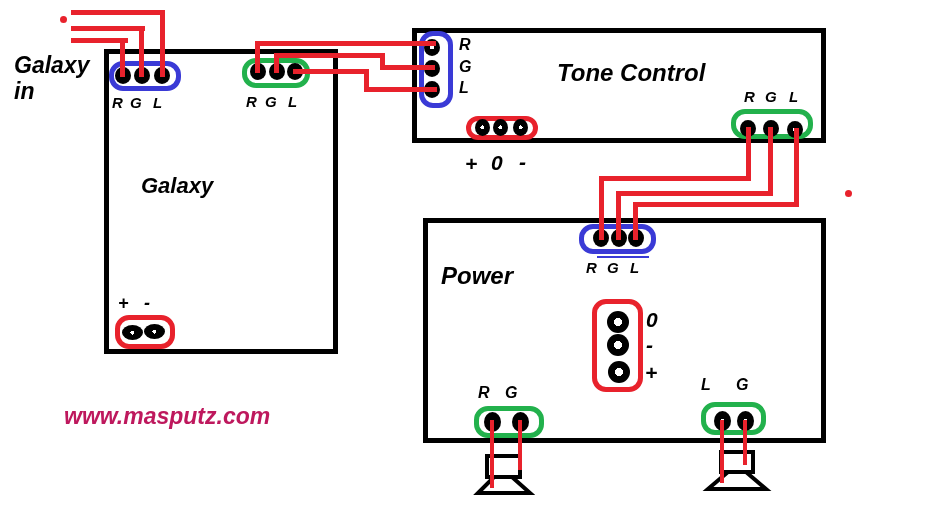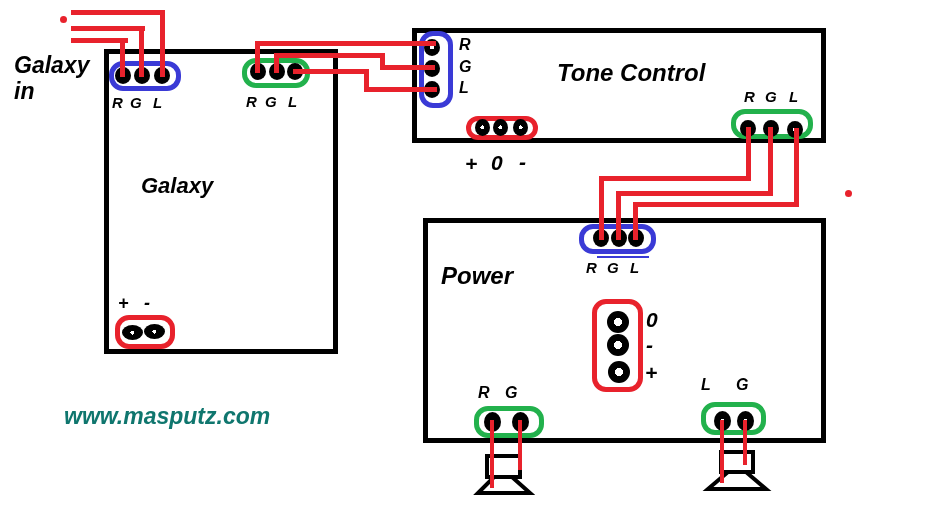--- a/index.html
+++ b/index.html
@@ -10,21 +10,21 @@
   .conn.blue{border:5px solid #3a3ad6;}
   .conn.green{border:5px solid #22b14c;}
   .conn.red{border:5px solid #e8222c;}
   .pin{position:absolute;border-radius:50%;background:radial-gradient(circle at center,#fff 0 2px,#000 2px);}
   .pin.big{background:radial-gradient(circle at center,#fff 0 4px,#000 4px);}
   .w{position:absolute;background:#e8222c;}
   .dot{position:absolute;width:7px;height:7px;border-radius:50%;background:#e8222c;}
   .lbl{position:absolute;font-style:italic;font-weight:bold;color:#000;font-size:15px;white-space:nowrap;}
   .title{position:absolute;font-style:italic;font-weight:bold;color:#000;white-space:nowrap;}
   .underline{position:absolute;background:#3a3ad6;height:2px;}
-  .website{position:absolute;font-style:italic;font-weight:bold;color:#0f766e;font-size:23px;white-space:nowrap;}
+  .website{position:absolute;font-style:italic;font-weight:bold;color:#be185d;font-size:23px;white-space:nowrap;}
   svg{position:absolute;}
 </style>
 </head>
 <body>
 
 <div id="stage">
 
   <div class="box" style="left:104px;top:49px;width:234px;height:305px;"></div>
   <div class="box" style="left:412px;top:28px;width:414px;height:115px;"></div>
   <div class="box" style="left:423px;top:218px;width:403px;height:225px;"></div>

